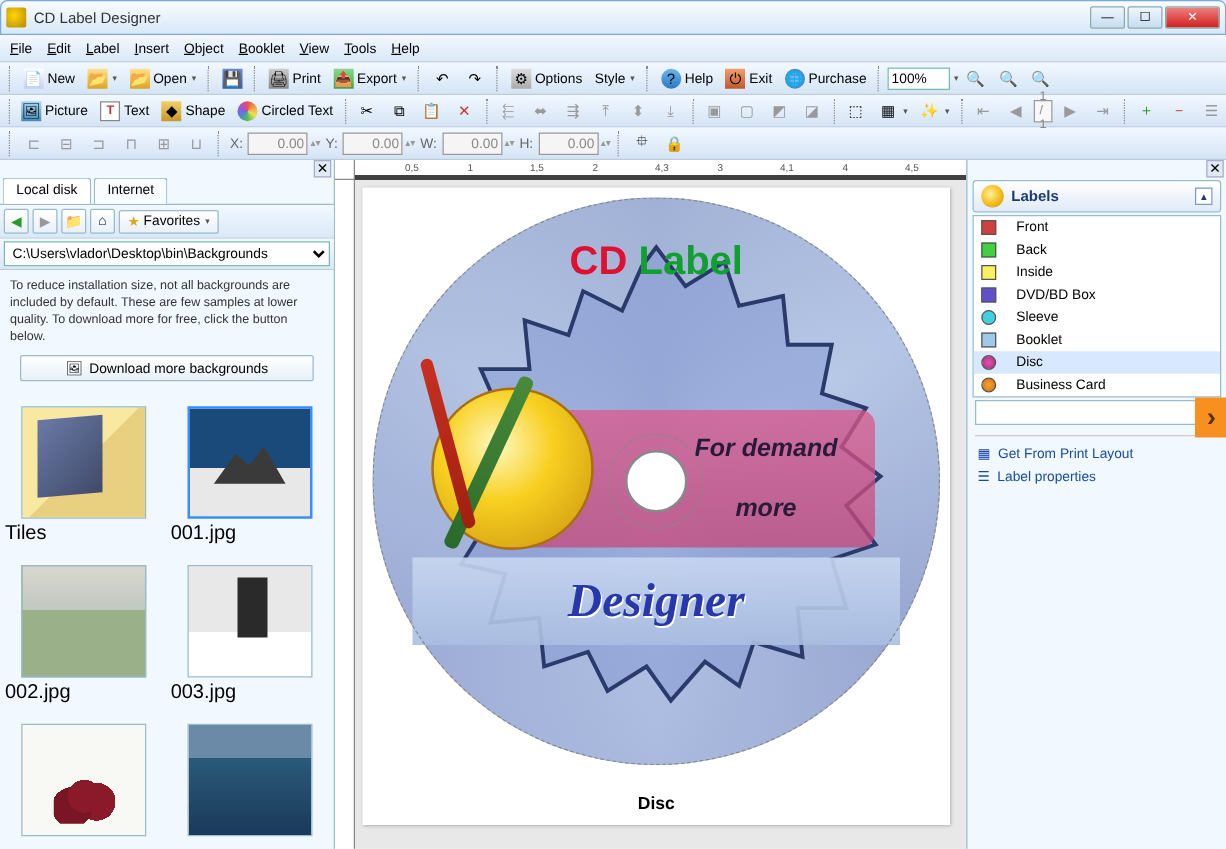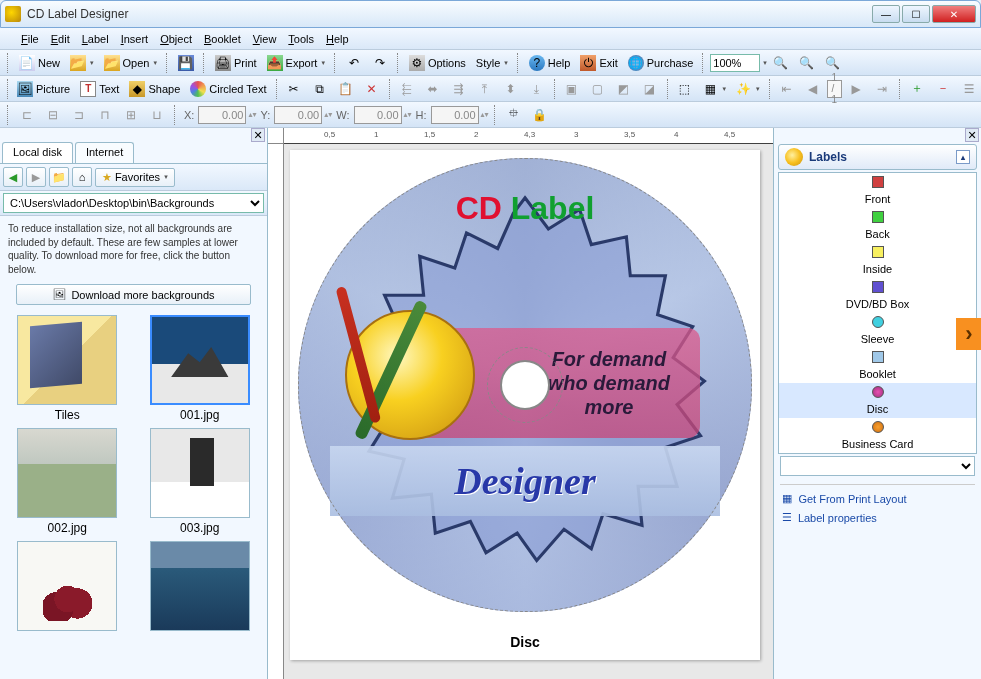--- a/index.html
+++ b/index.html
@@ -7,21 +7,21 @@
 
 
 .titlebar { height: 28px; background: linear-gradient(to bottom, #f8fcff, #d8e8f8); border: 1px solid #7ba8d8; display: flex; align-items: center; padding: 0 4px; border-radius: 6px 6px 0 0; }
 .titlebar-icon { width: 16px; height: 16px; background: radial-gradient(circle at 40% 40%, #ffd700, #b8860b); border-radius: 2px; margin-right: 6px; }
 .titlebar-text { font-size: 12px; color: #333; flex: 1; }
 .win-buttons { display: flex; gap: 0; }
 .win-btn { width: 28px; height: 18px; border: 1px solid #8aa; background: linear-gradient(to bottom, #eef6ff, #c8dcf0); border-radius: 2px; margin-left: 2px; font-size: 10px; display: flex; align-items: center; justify-content: center; cursor: pointer; }
 .win-btn.close { background: linear-gradient(to bottom, #f08080, #d02020); color: #fff; width: 44px; }
 
 
-.menubar { height: 22px; background: linear-gradient(to bottom, #f2f8ff, #dae8f8); border-bottom: 1px solid #bcd; display: flex; align-items: center; padding: 0 15px; font-size: 11px; }
+.menubar { height: 22px; background: linear-gradient(to bottom, #f2f8ff, #dae8f8); border-bottom: 1px solid #bcd; display: flex; align-items: center; padding: 0 2px; font-size: 11px; }
 .menubar span { padding: 2px 6px; cursor: pointer; }
 .menubar span u { text-decoration: underline; }
 
 
 .toolbar { height: 26px; background: linear-gradient(to bottom, #f2f8ff, #d4e4f6); border-bottom: 1px solid #bcd; display: flex; align-items: center; padding: 0 4px; font-size: 11px; gap: 2px; }
 .tb-sep { width: 3px; height: 20px; border-left: 1px dotted #888; margin: 0 3px; }
 .tb-btn { display: flex; align-items: center; gap: 3px; padding: 2px 4px; border-radius: 2px; cursor: pointer; white-space: nowrap; }
 .tb-icon { width: 16px; height: 16px; display: inline-flex; align-items: center; justify-content: center; font-size: 12px; }
 .tb-dropdown-arrow { font-size: 7px; color: #555; margin-left: 1px; }
 .zoom-input { width: 50px; height: 18px; font-size: 11px; border: 1px solid #7ba; padding: 0 2px; background: #fff; }
@@ -39,38 +39,38 @@
 .left-tab { padding: 3px 10px; border: 1px solid #9bc; border-bottom: none; background: #f8fcff; margin-left: 2px; border-radius: 3px 3px 0 0; cursor: pointer; }
 .left-tab.active { background: #fff; font-weight: normal; }
 .browser-bar { display: flex; align-items: center; gap: 3px; padding: 3px; background: linear-gradient(to bottom,#f2f8ff,#dae8f8); border-bottom:1px solid #bcd; }
 .browser-btn { width: 20px; height: 20px; border: 1px solid #9bc; background: linear-gradient(#fff,#e8f0f8); border-radius: 2px; display: flex; align-items: center; justify-content: center; font-size: 11px; cursor: pointer; }
 .fav-btn { display: flex; align-items: center; gap: 3px; padding: 2px 6px; border: 1px solid #9bc; background: linear-gradient(#fff,#e8f0f8); border-radius: 2px; font-size: 11px; cursor: pointer; }
 .path-bar { display: flex; padding: 2px 3px; background: linear-gradient(to bottom,#f2f8ff,#dae8f8); border-bottom:1px solid #bcd; }
 .path-select { flex: 1; font-size: 11px; height: 20px; border: 1px solid #7ba; padding: 0 2px; background: #fff; }
 .info-text { font-size: 10px; color: #333; padding: 6px 8px; text-align: left; line-height: 1.35; }
 .dl-btn { margin: 2px auto 6px; display: flex; align-items: center; justify-content: center; gap: 5px; font-size: 11px; padding: 3px 10px; border: 1px solid #9bc; background: linear-gradient(#fff,#e8f0f8); border-radius: 2px; width: 88%; cursor: pointer; }
 .thumbs { flex: 1; overflow-y: auto; padding: 4px; display: grid; grid-template-columns: 1fr 1fr; gap: 6px 6px; align-content: start; }
-.thumb { text-align: center; font-size: 12px; }
+.thumb { text-align: left; font-size: 16px; margin-top: 10px; }
 .thumb-img { width: 100px; height: 90px; border: 1px solid #9bc; margin: 0 auto 3px; background: #ccc; position: relative; overflow: hidden; }
 .thumb-img.selected { border: 2px solid #3a8cff; }
 .folder-vis { background: linear-gradient(135deg,#f8e8a0 50%,#e8d080 50%); position: relative; }
 .folder-vis:before { content:""; position:absolute; left:12px; top:8px; width:52px; height:62px; background:linear-gradient(135deg,#6a7aa8,#404a68); transform:skewY(-5deg); }
 .mtn { background: linear-gradient(to bottom,#1a4a7a 55%,#e8e8e8 55%); }
 .mtn:before { content:""; position:absolute; left:20%; bottom:30%; width:60%; height:35%; background:#3a3a3a; clip-path:polygon(0 100%,30% 20%,50% 50%,70% 0,100% 100%); }
 .sheep { background:#9ab088; }
 .sheep:before { content:""; position:absolute; left:0; top:0; width:100%; height:40%; background:linear-gradient(#d8d8d0,#c0c8c0); }
 .snow { background:linear-gradient(#e8e8e8 60%,#fff 60%); }
 .snow:before { content:""; position:absolute; left:40%; top:10%; width:25%; height:55%; background:#2a2a2a; }
 .cherry { background:#f8f8f4; }
 .cherry:before { content:""; position:absolute; left:25%; top:40%; width:50%; height:50%; background:radial-gradient(circle,#8a1a2a 40%,transparent 40%),radial-gradient(circle at 30% 70%,#7a1525 35%,transparent 35%),radial-gradient(circle at 70% 60%,#8a1a2a 35%,transparent 35%); }
 .sea { background:linear-gradient(#6a8aa8 30%,#2a5a7a 30%,#1a3a5a); }
 
 
 .canvas-area { flex: 1; display: flex; flex-direction: column; background: #e8f0f8; position: relative; }
-.ruler-h { height: 16px; background: #fff; border-bottom: 1px solid #404040; margin-left: 16px; font-size: 8px; position: relative; overflow: hidden; }
+.ruler-h { height: 16px; background: #fff; border-bottom: 4px solid #404040; margin-left: 16px; font-size: 8px; position: relative; overflow: hidden; }
 .ruler-h span { position: absolute; top: 2px; color: #555; }
 .ruler-corner { position:absolute; left:0; top:0; width:16px; height:16px; background:#fff; border-right:1px solid #888; border-bottom:1px solid #888; }
 .canvas-body { flex: 1; display: flex; overflow: hidden; }
 .ruler-v { width: 16px; background: #fff; border-right: 1px solid #888; }
 .canvas-scroll { flex: 1; overflow: auto; background: #e8e8e8; position: relative; }
 .disc-page { width: 470px; height: 510px; background: #fff; margin: 6px; box-shadow: 1px 1px 3px rgba(0,0,0,0.3); position: relative; }
 .disc-bg { position:absolute; left:8px; top:8px; width:454px; height:454px; background:radial-gradient(circle,#b8c8e8,#8898c8); border-radius:50%; overflow:hidden; }
 .disc-bg:before { content:""; position:absolute; inset:0; background:conic-gradient(#a8b8d8,#c8d8f0,#9aa8d0,#b8c8e8,#a0b0d8,#c0d0ea,#a8b8d8); opacity:0.6; }
 .disc-outer { position:absolute; left:8px; top:8px; width:454px; height:454px; border:1px dashed #888; border-radius:50%; }
 .disc-star { position:absolute; left:40px; top:40px; width:390px; height:390px; }
@@ -89,21 +89,21 @@
 .disc-label { position:absolute; bottom:10px; left:0; width:100%; text-align:center; font-size:14px; font-weight:bold; }
 
 
 .right-panel { width: 208px; background: #f2f8ff; border-left: 1px solid #9bc; position: relative; padding-top: 14px; }
 .right-panel .panel-close { right: 2px; }
 .rp-header { display:flex; align-items:center; gap:6px; padding:3px 6px; background:linear-gradient(to bottom,#fff,#e0eaf8); border:1px solid #9bc; margin:2px 4px; border-radius:3px; }
 .rp-header-icon { width:18px; height:18px; background:radial-gradient(circle at 40% 40%,#fff0a0,#f8c020,#c89010); border-radius:50%; }
 .rp-header-text { font-weight:bold; font-size:12px; color:#1a3a7a; flex:1; }
 .rp-collapse { width:14px; height:14px; border:1px solid #7a9ac8; background:#fff; font-size:9px; text-align:center; line-height:12px; color:#1a3a7a; }
 .label-list { margin:2px 4px; border:1px solid #9bc; background:#fff; }
-.label-item { display:flex; align-items:center; gap:5px; padding:3px 6px; font-size:11px; cursor:pointer;flex-direction:column; }
+.label-item { display:flex; align-items:center; gap:16px; padding:3px 6px; font-size:11px; cursor:pointer; }
 .label-item.selected { background:#d8e8ff; }
 .li-icon { width:12px; height:12px; border:1px solid #555; }
 .rp-sep { border-top:1px solid #ccc; margin:8px 6px 4px; }
 .rp-action { display:flex; align-items:center; gap:6px; padding:3px 8px; font-size:11px; color:#1a4aa8; cursor:pointer; }
 .orange-arrow { position:absolute; right:-1px; top:190px; width:26px; height:32px; background:#f89020; color:#5a3000; font-size:22px; font-weight:bold; display:flex; align-items:center; justify-content:center; cursor:pointer; }
 .rp-dropdown { margin: 2px 6px; }
 .rp-dropdown select { width:100%; font-size:11px; height: 20px; border:1px solid #9bc; background:#fff; }
 
 
 .ic-new{background:linear-gradient(#fff,#cce);}
@@ -414,36 +414,36 @@
 
   <div class="canvas-area">
     <div class="ruler-corner"></div>
     <div class="ruler-h">
       <span style="left:40px">0,5</span>
         <span style="left:90px">1</span>
         <span style="left:140px">1,5</span>
         <span style="left:190px">2</span>
         <span style="left:240px">4,3</span>
         <span style="left:290px">3</span>
-        <span style="left:340px">3,5</span>
+        <span style="left:340px">4,1</span>
         <span style="left:390px">4</span>
         <span style="left:440px">4,5</span>
     </div>
     <div class="canvas-body">
       <div class="ruler-v"></div>
       <div class="canvas-scroll">
         <div class="disc-page">
           <div class="disc-bg"></div>
           <div class="disc-star">
             <svg viewBox="0 0 100 100">
                 <polygon points="50,2 56,10 64,5 67,14 76,12 77,22 86,22 84,32 93,35 88,43 96,49 89,55 95,63 86,66 89,76 79,76 80,86 70,83 67,92 60,87 53,95 48,88 40,93 36,85 27,88 26,78 16,79 19,69 10,67 15,59 7,53 15,47 9,39 18,36 14,27 24,27 23,17 32,20 35,11 43,15 47,6" fill="rgba(130,150,210,0.5)" stroke="#2a3a6a" stroke-width="0.8"></polygon>
               </svg>
           </div>
           <div class="pink-band">
-            <div class="pink-text"><span>For demand</span><br><span>who demand</span><br><span>more</span></div>
+            <div class="pink-text"><span>For demand</span><br><br><span>more</span></div>
           </div>
           <div class="gold-disc"></div>
           <div class="brushes"></div>
           <div class="blue-band">
             <div class="designer-text">Designer</div>
           </div>
           <div class="cd-text1"><span class="g">CD </span><span class="r">Label</span></div>
           <div class="disc-hole-outer"></div>
           <div class="disc-hole"></div>
           <div class="disc-outer"></div>

